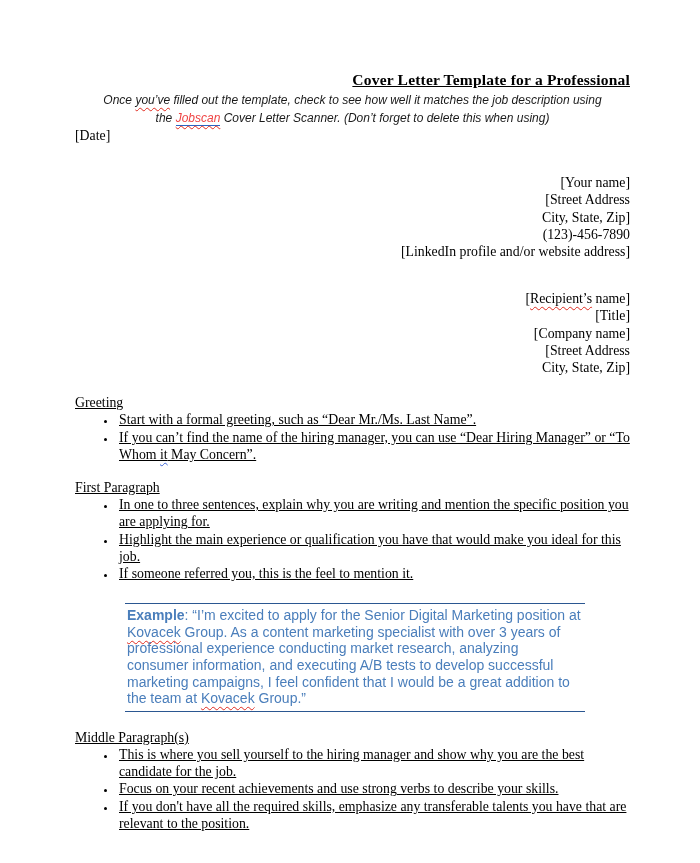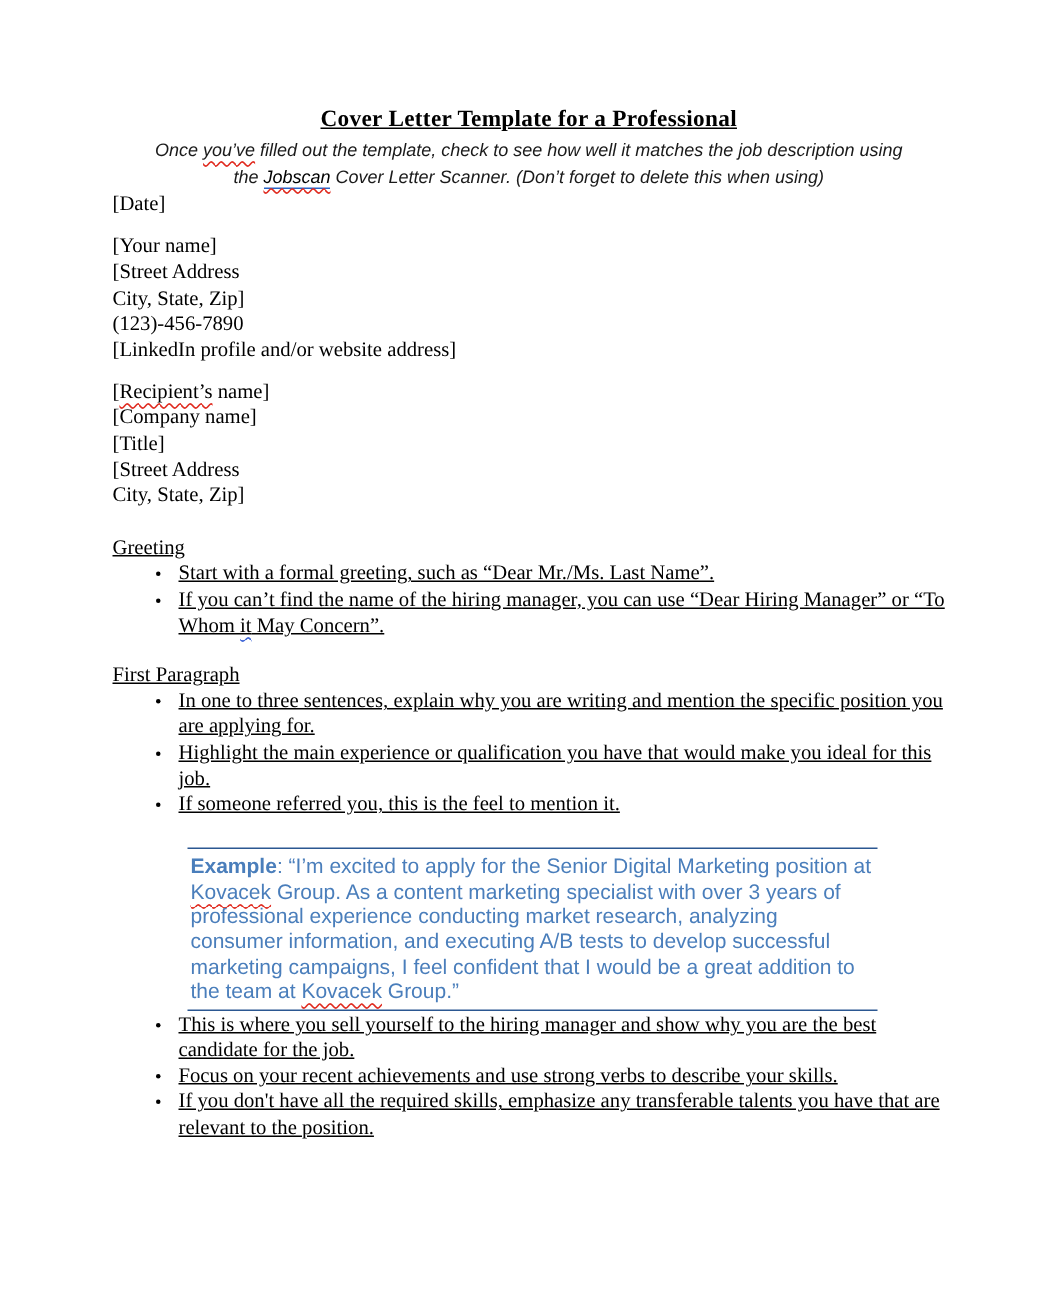--- a/index.html
+++ b/index.html
@@ -6,33 +6,33 @@
   body {
     width: 700px; height: 863px;
     background: #ffffff;
     font-family: "Liberation Serif", serif;
     color: #000000;
     overflow: hidden;
   }
   .content { padding: 70px 70px 0 75px; width: 555px; }
 
   .title {
-    font-size: 15.5px; font-weight: bold; text-align: center;
+    font-size: 15.5px; font-weight: bold; text-align: right;
     text-decoration: underline; line-height: 19px;
     letter-spacing: 0.2px;
   }
   .subtitle {
     font-family: "Liberation Sans", sans-serif;
     font-style: italic; font-size: 12px; text-align: center;
     line-height: 18px; margin: 2px 0 0 0; color: #1a1a1a;
   }
   .body-line, .bullets li, .sec-heading { font-size: 13.8px; line-height: 17.2px; }
 
   .date-line { }
-  .addr-block { margin-top: 11px; }
+  .addr-block { margin-top: 30px; text-align: right; }
 
   .sec-heading { text-decoration: underline; }
   .h-greeting { margin-top: 18px; }
   .h-firstp  { margin-top: 16px; }
   .h-middle  { margin-top: 17px; }
 
   ul.bullets { margin: 0; padding: 0 0 0 42px; list-style: disc; text-decoration: underline; }
   ul.bullets li { padding-left: 2px; }
   ul.bullets li::marker { font-size: 11px; }
 
@@ -55,21 +55,21 @@
     text-underline-offset: 2.5px;
   }
   .sp-blue {
     text-decoration-line: underline;
     text-decoration-style: wavy;
     text-decoration-color: #3b63d6;
     text-decoration-thickness: 1px;
     text-underline-offset: 2.5px;
   }
   a.doc-link {
-    color: #000000;
+    color: #ef4444;
     border-bottom: 1px solid #2a64c5;
     text-decoration-line: underline;
     text-decoration-style: wavy;
     text-decoration-color: #e02b20;
     text-decoration-thickness: 1px;
     text-underline-offset: 2.5px;
     cursor: pointer;
   }
 </style>
 </head>
@@ -89,22 +89,22 @@
   <div class="addr-block">
     <div class="body-line">[Your name]</div>
     <div class="body-line">[Street Address</div>
     <div class="body-line">City, State, Zip]</div>
     <div class="body-line">(123)-456-7890</div>
     <div class="body-line">[LinkedIn profile and/or website address]</div>
   </div>
 
   <div class="addr-block">
     <div class="body-line"><span>[</span><span class="sp-red">Recipient’s</span><span> name]</span></div>
+    <div class="body-line">[Title]</div>
     <div class="body-line">[Company name]</div>
-    <div class="body-line">[Title]</div>
     <div class="body-line">[Street Address</div>
     <div class="body-line">City, State, Zip]</div>
   </div>
 
   <div class="sec-heading h-greeting">Greeting</div>
   <ul class="bullets">
     <li>Start with a formal greeting, such as “Dear Mr./Ms. Last Name”.</li>
     <li><span>If you can’t find the name of the hiring manager, you can use “Dear Hiring Manager” or “To Whom </span><span class="sp-blue">it</span><span> May Concern”.</span></li>
   </ul>
 
@@ -112,19 +112,20 @@
   <ul class="bullets">
     <li>In one to three sentences, explain why you are writing and mention the specific position you are applying for.</li>
     <li>Highlight the main experience or qualification you have that would make you ideal for this job.</li>
     <li>If someone referred you, this is the feel to mention it.</li>
   </ul>
 
   <div class="example-box">
     <span class="ex-label">Example</span><span>: “I’m excited to apply for the Senior Digital Marketing position at </span><span class="sp-red">Kovacek</span><span> Group. As a content marketing specialist with over 3 years of professional experience conducting market research, analyzing consumer information, and executing A/B tests to develop successful marketing campaigns, I feel confident that I would be a great addition to the team at </span><span class="sp-red">Kovacek</span><span> Group.”</span>
   </div>
 
+  <div class="sec-heading h-middle">Middle Paragraph(s)</div>
   <ul class="bullets">
     <li>This is where you sell yourself to the hiring manager and show why you are the best candidate for the job.</li>
     <li>Focus on your recent achievements and use strong verbs to describe your skills.</li>
     <li>If you don't have all the required skills, emphasize any transferable talents you have that are relevant to the position.</li>
   </ul>
 
 </div>
 
 </body></html>

